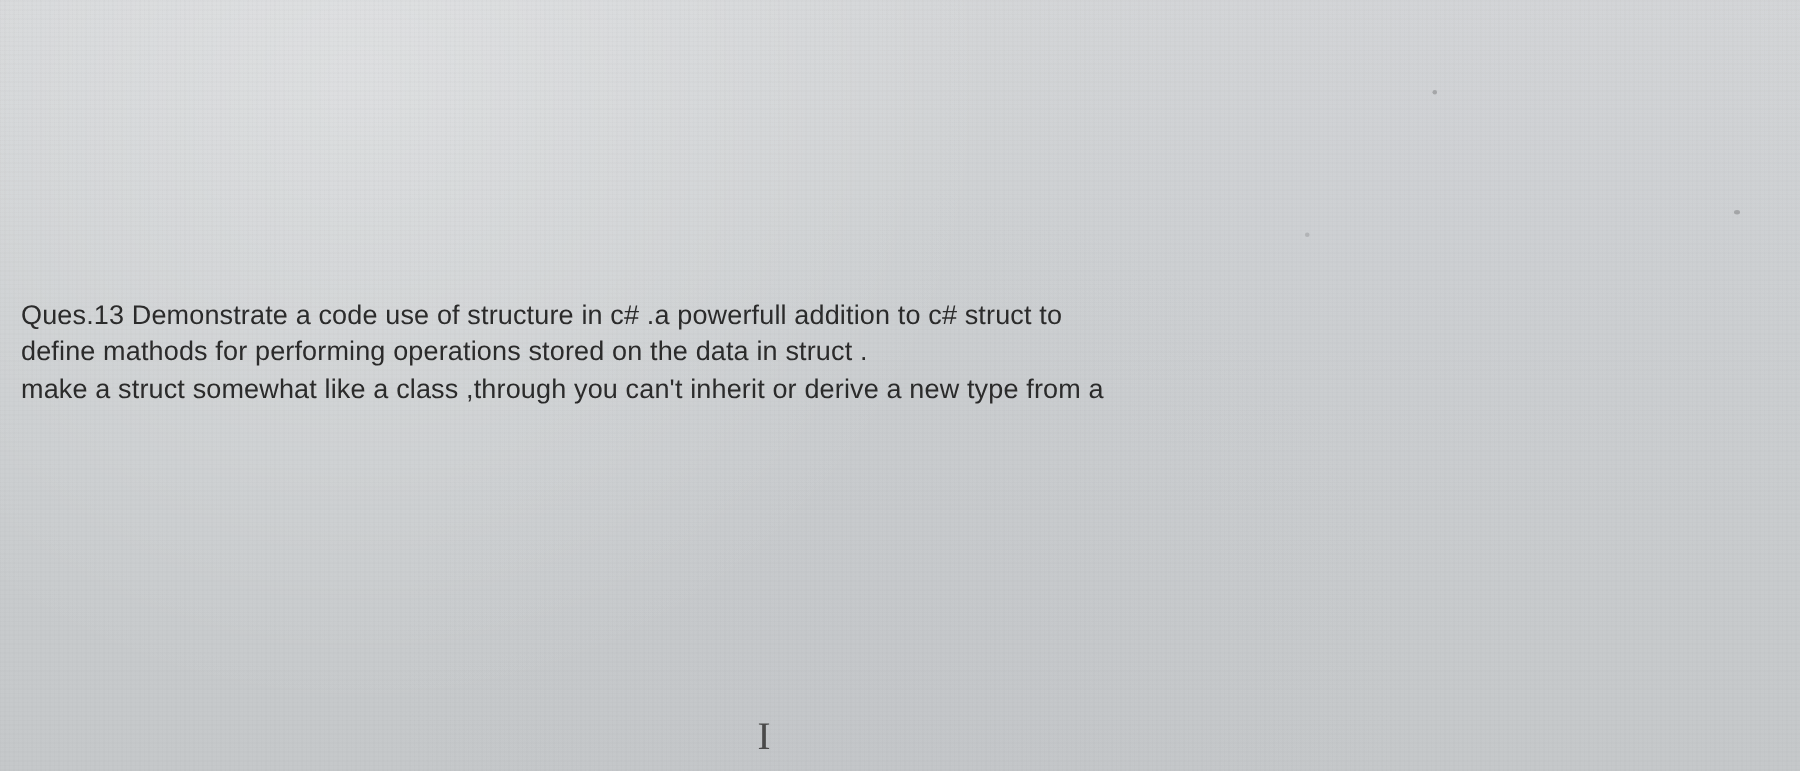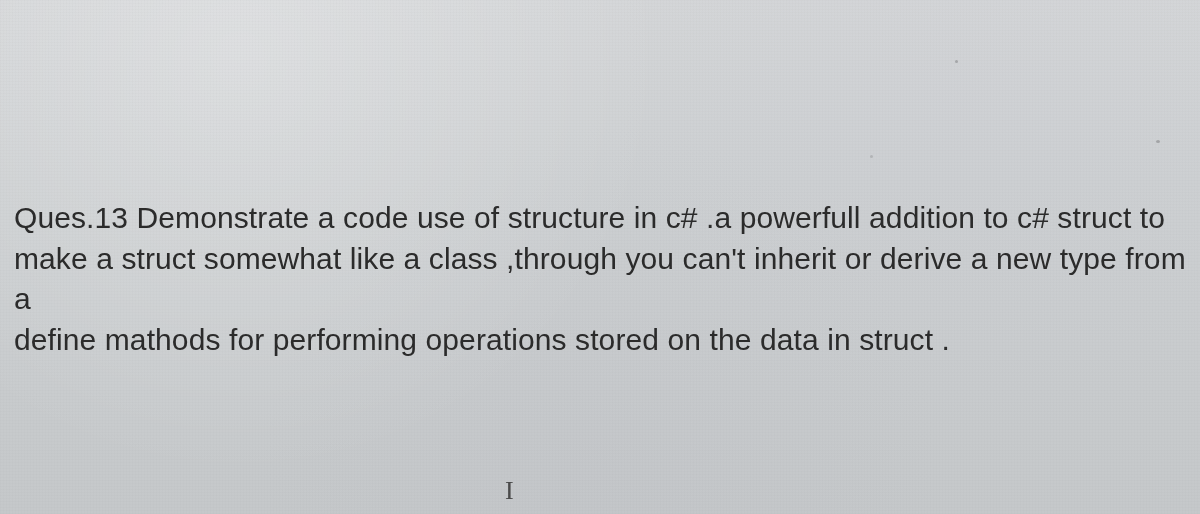--- a/index.html
+++ b/index.html
@@ -34,21 +34,21 @@
       background-image: repeating-linear-gradient(0deg, rgba(0,0,0,0.012) 0 1px, transparent 1px 3px),
                         repeating-linear-gradient(90deg, rgba(0,0,0,0.01) 0 1px, transparent 1px 3px);
       pointer-events: none;
     }
     .content {
       position: absolute;
       top: 198px;
       left: 14px;
       right: 14px;
       color: #2b2b2b;
-      font-size: 30px;
+      font-size: 18px;
       line-height: 1.35;
       letter-spacing: 0.1px;
     }
     .content p {
       margin: 0;
     }
     .cursor {
       position: absolute;
       bottom: 8px;
       left: 505px;
@@ -70,17 +70,17 @@
 </head>
 <body>
 
 <div class="noise"></div>
 <div class="speck s1"></div>
 <div class="speck s2"></div>
 <div class="speck s3"></div>
 
 <div class="content">
   <p>Ques.13 Demonstrate a code use of structure in c# .a powerfull addition to c# struct to</p>
+  <p>define mathods for performing operations stored on the data in struct .</p>
   <p>make a struct somewhat like a class ,through you can't inherit or derive a new type from a</p>
-  <p>define mathods for performing operations stored on the data in struct .</p>
 </div>
 
 <div class="cursor">I</div>
 
 </body></html>

